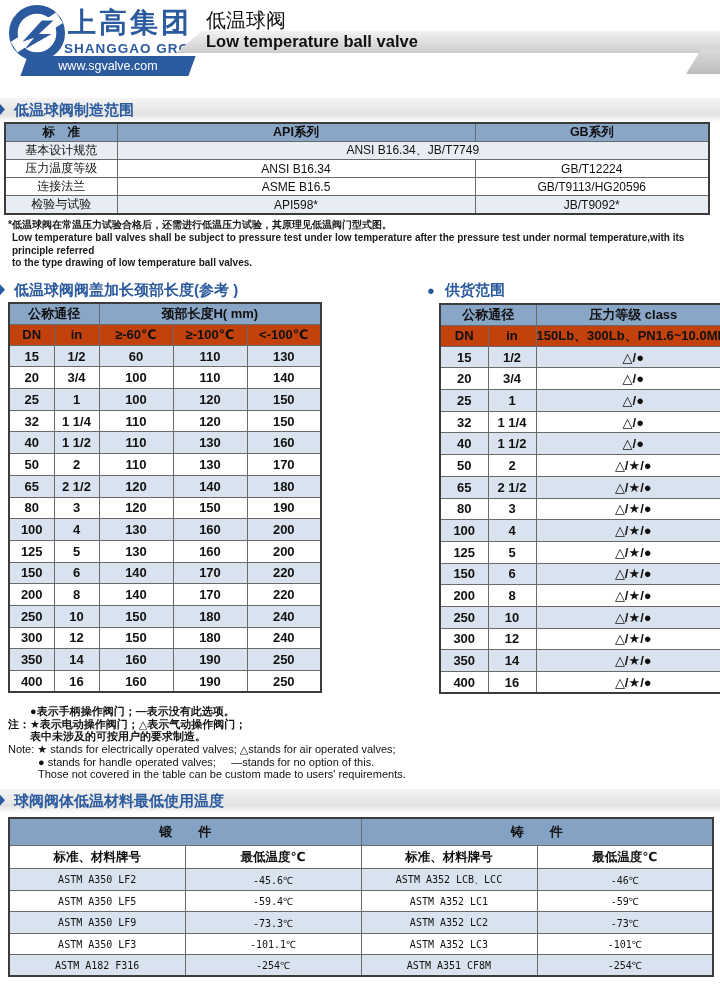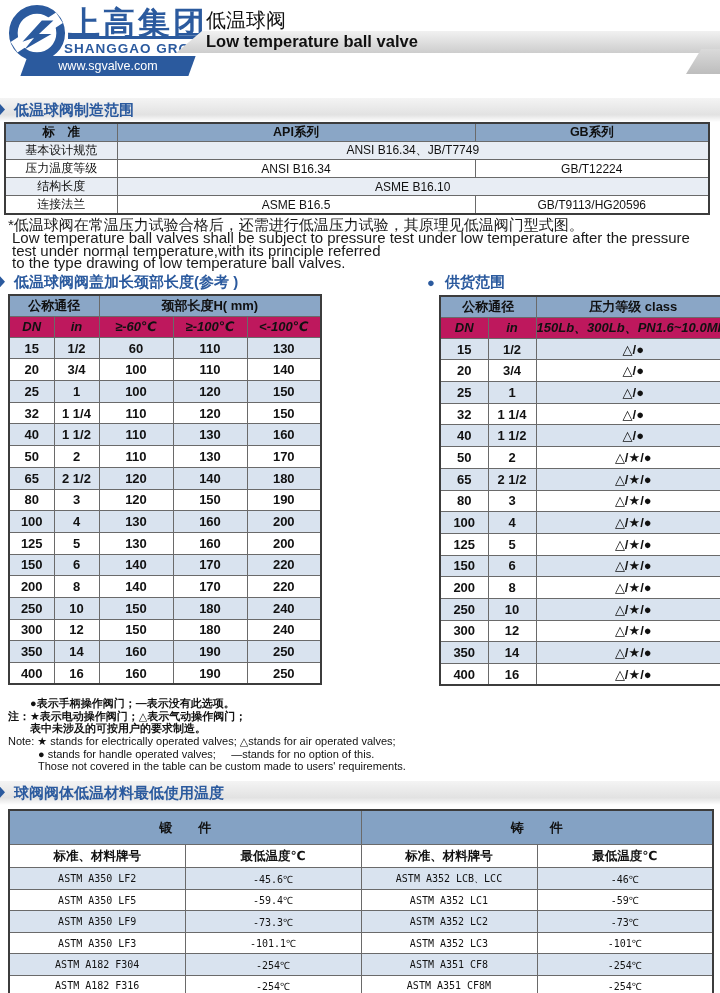--- a/index.html
+++ b/index.html
@@ -6,22 +6,22 @@
   html,body { background:#ffffff; }
   body {
     width:720px; height:993px; overflow:hidden; position:relative;
     font-family:"Liberation Sans","DejaVu Sans",sans-serif; color:#111;
   }
   .page { position:relative; width:720px; height:993px; overflow:hidden; }
 
   
   .header { position:relative; height:86px; }
   .logo-mark { position:absolute; left:8px; top:4px; width:58px; height:58px; }
-  .company-cn { position:absolute; left:68px; top:6px; font-size:32px; font-weight:bold;
-                color:#2b5a9e; letter-spacing:3px; line-height:34px;text-decoration:underline; }
+  .company-cn { position:absolute; left:68px; top:6px; font-size:28px; font-weight:bold;
+                color:#2b5a9e; letter-spacing:3px; line-height:34px; }
   .company-en { position:absolute; left:64px; top:41px; font-size:13.5px; font-weight:bold;
                 color:#2b5a9e; letter-spacing:1px; }
   .website-banner { position:absolute; left:24px; top:56px; width:168px; height:20px;
                     background:#2b5a9e; transform:skewX(-20deg); }
   .website-banner span { display:block; transform:skewX(20deg); color:#fff; font-size:12.5px;
                     text-align:center; line-height:20px; }
   .title-cn { position:absolute; left:206px; top:7px; font-size:20px; font-weight:normal; color:#101010; }
   .title-banner { position:absolute; left:176px; top:31px; width:544px; height:22px;
                   background:linear-gradient(to bottom,#f1f1f1,#cdcdcd);
                   clip-path:polygon(26px 0,100% 0,100% 100%,0 100%); }
@@ -46,45 +46,45 @@
   table.framed { border:2px solid #3c3c3c; }
   .hdr { background:#8aa6c6; color:#101010; font-weight:bold; }
 
   
   .t1 { width:704px; margin-left:4px; }
   .t1 th { height:17px; font-size:12.5px; }
   .t1 td { height:15.6px; font-size:12px; font-weight:normal; }
   .t1 tr.alt td { background:#e8edf4; }
   .t1 col.c0 { width:112px; } .t1 col.c1 { width:358px; } .t1 col.c2 { width:234px; }
 
-  .footnote { margin:4px 4px 0 8px; font-size:15px; line-height:12.8px; color:#1a1a1a; }
+  .footnote { margin:4px 4px 0 8px; font-size:10px; line-height:12.8px; color:#1a1a1a;font-weight:bold; }
   .footnote .en { padding-left:4px; }
 
   
-  .two-col { position:relative; height:420px; }
+  .two-col { position:relative; height:420px; margin-top:8px; }
   .col-left { position:absolute; left:0; top:0; width:360px; }
   .col-right { position:absolute; left:425px; top:0; width:305px; }
 
   .t2 { width:312px; margin-left:8px; }
   .t3 { width:291px; margin-left:14px; }
   .t2 th,.t3 th { height:21px; font-size:13px; }
   .t2 td,.t3 td { height:21.7px; font-size:13px; font-weight:bold; }
   .t2 tr:nth-child(odd) td,.t3 tr:nth-child(odd) td { background:#d9e3ef; }
   .t2 col.dn { width:45px; } .t2 col.inch { width:45px; } .t2 col.temp { width:74px; }
   .t3 col.dn { width:48px; } .t3 col.inch { width:48px; } .t3 col.cls { width:195px; }
-  .subhdr th { background:#be185d; font-weight:bold;font-style:italic; }
+  .subhdr th { background:#c2410c; font-weight:bold; }
 
   .notes { margin:7px 0 0 8px; font-size:11px; line-height:12.6px; color:#111; }
   .notes .cn { font-weight:bold; }
   .notes .ind1 { padding-left:22px; }
   .notes .ind2 { padding-left:30px; }
 
   
   .t4 { width:704px; margin-left:8px; }
-  .t4 th.grp { height:35px; font-size:13px; background:#84a2c4; }
+  .t4 th.grp { height:28px; font-size:13px; background:#84a2c4; }
   .t4 th.sub { height:23px; font-size:12.5px; background:#fff;margin-top:12px; }
   .t4 td { height:21.5px; font-size:10px;
            font-family:"DejaVu Sans Mono","Liberation Mono",monospace; }
   .t4 tr:nth-child(odd) td { background:#d9e3ef; }
   .t4 col { width:176px; }
 
   .spacer-s1 { height:12px; }
   .spacer-s2 { height:4px; }
   .spacer-s3 { height:8px; }
 </style>
@@ -135,28 +135,29 @@
     <tbody id="mfg-body">
         <tr class="alt">
           <td>基本设计规范</td>
           <td colspan="2">ANSI B16.34、JB/T7749</td>
         </tr>
         <tr>
           <td>压力温度等级</td>
           <td>ANSI B16.34</td>
           <td>GB/T12224</td>
         </tr>
-        <tr class="alt">
-          <td>结构长度</td>
-          <td colspan="2">ASME B16.10</td>
-        </tr>
         <tr>
           <td>连接法兰</td>
           <td>ASME B16.5</td>
           <td>GB/T9113/HG20596</td>
+        </tr>
+        <tr class="alt">
+          <td>检验与试验</td>
+          <td>API598*</td>
+          <td>JB/T9092*</td>
         </tr>
       </tbody>
   </table>
   <div class="footnote">
     <div class="cn">*低温球阀在常温压力试验合格后，还需进行低温压力试验，其原理见低温阀门型式图。</div>
     <div class="en">Low temperature ball valves shall be subject to pressure test under low temperature after the pressure test under normal temperature,with its principle referred</div>
     <div class="en">to the type drawing of low temperature ball valves.</div>
   </div>
 
   <div class="two-col">
@@ -465,26 +466,20 @@
           <td>ASTM A352 LC2</td>
           <td>-73℃</td>
         </tr>
         <tr>
           <td>ASTM A350 LF3</td>
           <td>-101.1℃</td>
           <td>ASTM A352 LC3</td>
           <td>-101℃</td>
         </tr>
         <tr>
-          <td>ASTM A182 F304</td>
-          <td>-254℃</td>
-          <td>ASTM A351 CF8</td>
-          <td>-254℃</td>
-        </tr>
-        <tr>
           <td>ASTM A182 F316</td>
           <td>-254℃</td>
           <td>ASTM A351 CF8M</td>
           <td>-254℃</td>
         </tr>
       </tbody>
   </table>
 
 </div>
 

